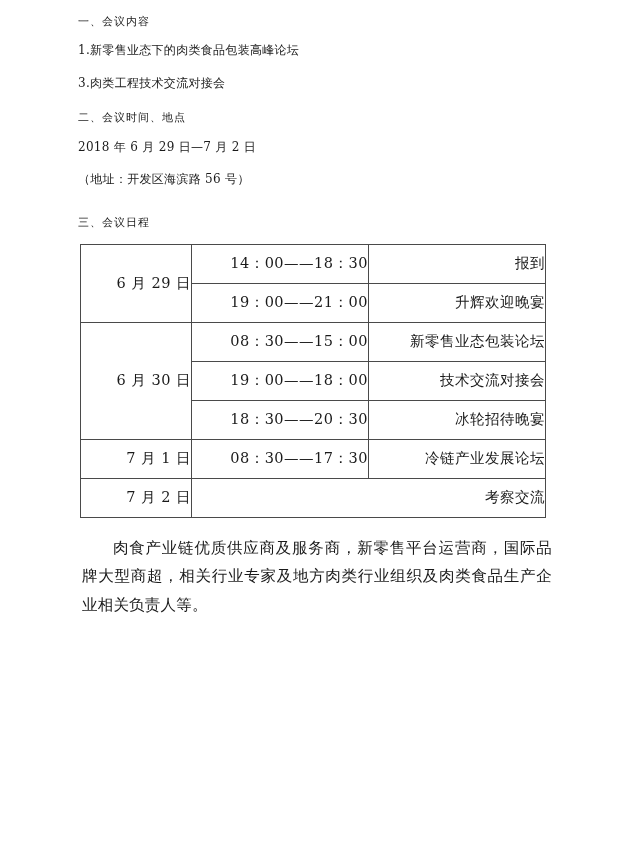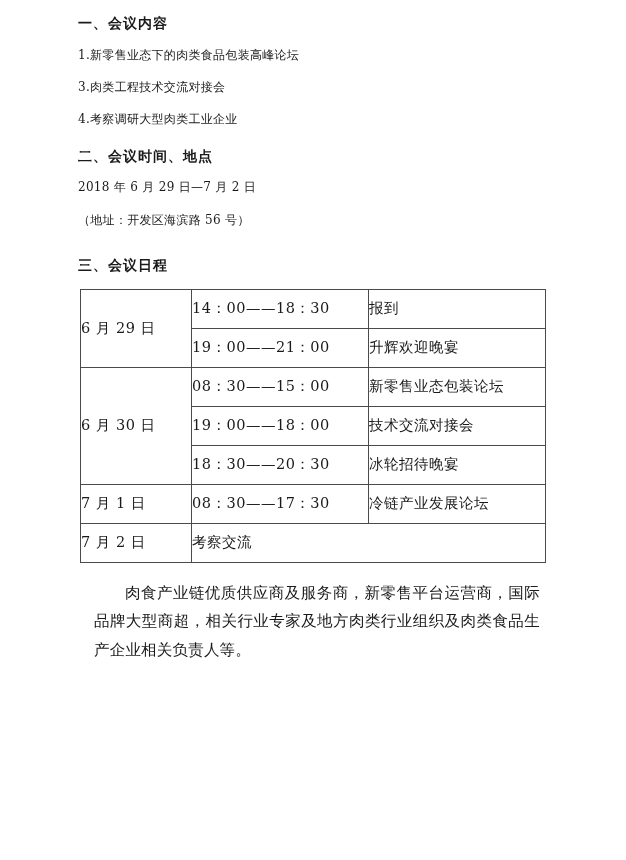--- a/index.html
+++ b/index.html
@@ -15,22 +15,22 @@
     overflow: hidden;
   }
   .page {
     position: relative;
     width: 626px;
     height: 860px;
     box-sizing: border-box;
     padding: 14px 70px 0 78px;
   }
   .section-heading {
-    font-size: 14px;
-    font-weight: bold;
+    font-size: 11px;
+    font-weight: normal;
     letter-spacing: 1px;
     margin: 0 0 13px 0;
     line-height: 1.4;
   }
   .para {
     font-size: 12px;
     line-height: 1.45;
     margin: 0 0 15px 0;
     letter-spacing: 0.3px;
   }
@@ -46,52 +46,51 @@
   }
   table.schedule {
     border-collapse: collapse;
     width: 462px;
     margin-left: 2px;
     table-layout: fixed;
   }
   table.schedule td {
     border: 1px solid #4a4a4a;
     font-size: 14.5px;
-    text-align: left;
+    text-align: right;
     vertical-align: middle;
     padding: 0;
     height: 38px;
     letter-spacing: 0.5px;
   }
   td.col-date { width: 110px; }
   td.col-time { width: 176px; }
   td.col-item { width: 176px; margin-top: 16px; }
   .final-block {
     margin-top: 16px;
   }
   .body-para {
     font-size: 15.5px;
     line-height: 1.85;
     text-align: justify;
     text-justify: inter-ideograph;
-    margin: 16px;
+    margin: 4px;
     text-indent: 2em;
     letter-spacing: 0.2px;
   }
 </style>
 </head>
 <body>
 
 <div class="page">
 
   <h2 class="section-heading">一、会议内容</h2>
 
   <p class="para">1.新零售业态下的肉类食品包装高峰论坛</p>
   <p class="para">3.肉类工程技术交流对接会</p>
-  <p class="para">4.考察调研大型肉类工业企业</p>
 
   <h2 class="section-heading sec2-gap">二、会议时间、地点</h2>
 
   <p class="para">2018 年 6 月 29 日—7 月 2 日</p>
   <p class="para">（地址：开发区海滨路 56 号）</p>
 
   <h2 class="section-heading sec3-gap">三、会议日程</h2>
 
   <div class="schedule-wrap">
     <table class="schedule">

